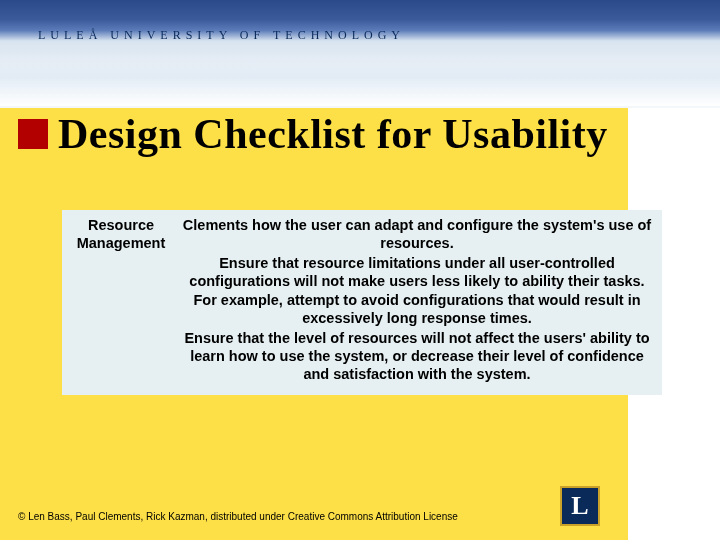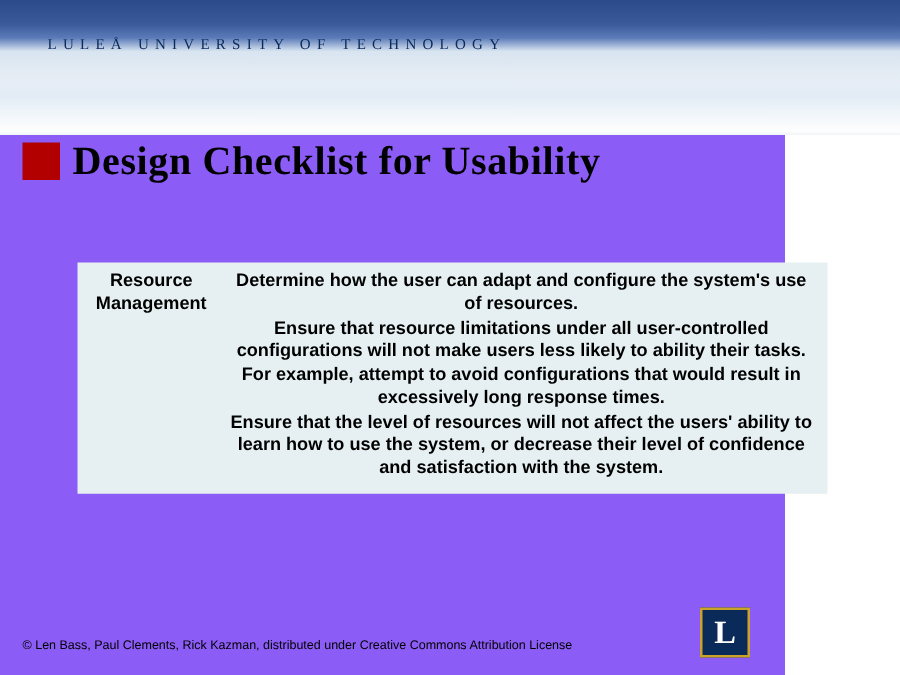--- a/index.html
+++ b/index.html
@@ -1,17 +1,17 @@
 <!DOCTYPE html>
 <html><head>
 <meta charset="utf-8">
 <style>
   * { margin: 0; padding: 0; box-sizing: border-box; }
   html, body { width: 720px; height: 540px; font-family: Arial, Helvetica, sans-serif; background: #fff; overflow: hidden; }
-  .slide { position: relative; width: 628px; height: 540px; background: #8b5cf6; }
+  .slide { position: relative; width: 628px; height: 540px; background: #fde047; }
   .header-bg {
     position: absolute; top: 0; left: 0; width: 720px; height: 108px;
     background: linear-gradient(to bottom,
       #2a4a8a 0%, #3a5a9a 18%, #5a7ab8 28%,
       #d8e4f0 38%, #e8eef5 60%,
       #f4f7fa 100%);
   }
   .header-mountain {
     position: absolute; top: 58px; left: 0; width: 720px; height: 48px;
     background: linear-gradient(to bottom, rgba(255,255,255,0) 0%, rgba(220,232,244,0.6) 40%, rgba(255,255,255,0.9) 100%);
@@ -20,21 +20,21 @@
     position: absolute; top: 28px; left: 38px;
     color: #0a2a5a; font-size: 12px; letter-spacing: 5px;
     font-family: Georgia, 'Times New Roman', serif;
   }
   .title-row {
     position: absolute; top: 110px; left: 18px; display: flex; align-items: center;
   }
   .red-box { width: 30px; height: 30px; background: #b20000; margin-right: 10px; flex: none; }
   .title {
     font-family: Georgia, 'Times New Roman', serif;
-    font-weight: bold; font-size: 32px; color: #000; letter-spacing: 0.5px;
+    font-weight: bold; font-size: 42px; color: #000; letter-spacing: 0.5px;
   }
   .content-table {
     position: absolute; top: 210px; left: 62px; width: 600px;
     background: #e6f0f2;
     display: table; border-collapse: collapse; text-align: center;
   }
   .row { display: table-row; }
   .cell-left {
     display: table-cell; vertical-align: top;
     width: 116px; padding: 6px 6px 6px 8px;
@@ -68,21 +68,21 @@
 
   <div class="title-row">
     <div class="red-box"></div>
     <div class="title">Design Checklist for Usability</div>
   </div>
 
   <div class="content-table">
     <div class="row">
       <div class="cell-left">Resource Management</div>
       <div class="cell-right">
-        <p>Determine how the user can adapt and configure the system's use of resources.</p>
+        <p>Clements how the user can adapt and configure the system's use of resources.</p>
         <p>Ensure that resource limitations under all user-controlled configurations will not make users less likely to ability their tasks.  For example, attempt to avoid configurations that would result in excessively long response times.</p>
         <p>Ensure that the level of resources will not affect the users' ability to learn how to use the system, or decrease their level of confidence and satisfaction with the system.</p>
       </div>
     </div>
   </div>
 
   <div class="footer">© Len Bass, Paul Clements, Rick Kazman, distributed under Creative Commons Attribution License</div>
   <div class="logo-badge">
     <span>L</span>
   </div>

